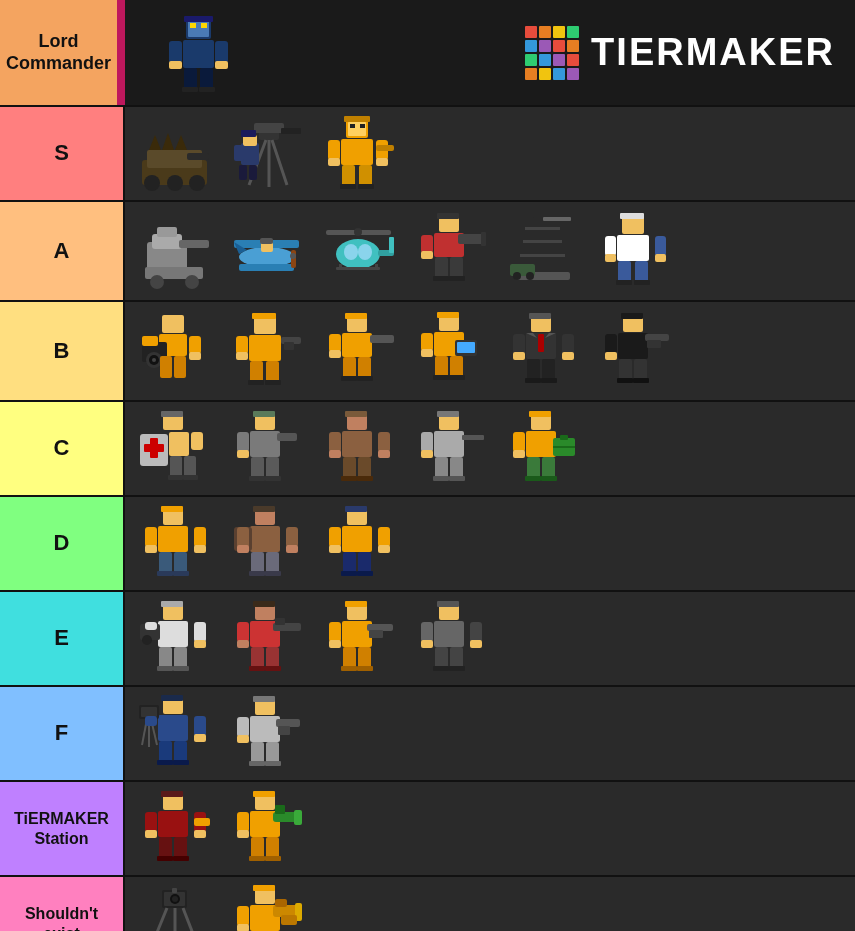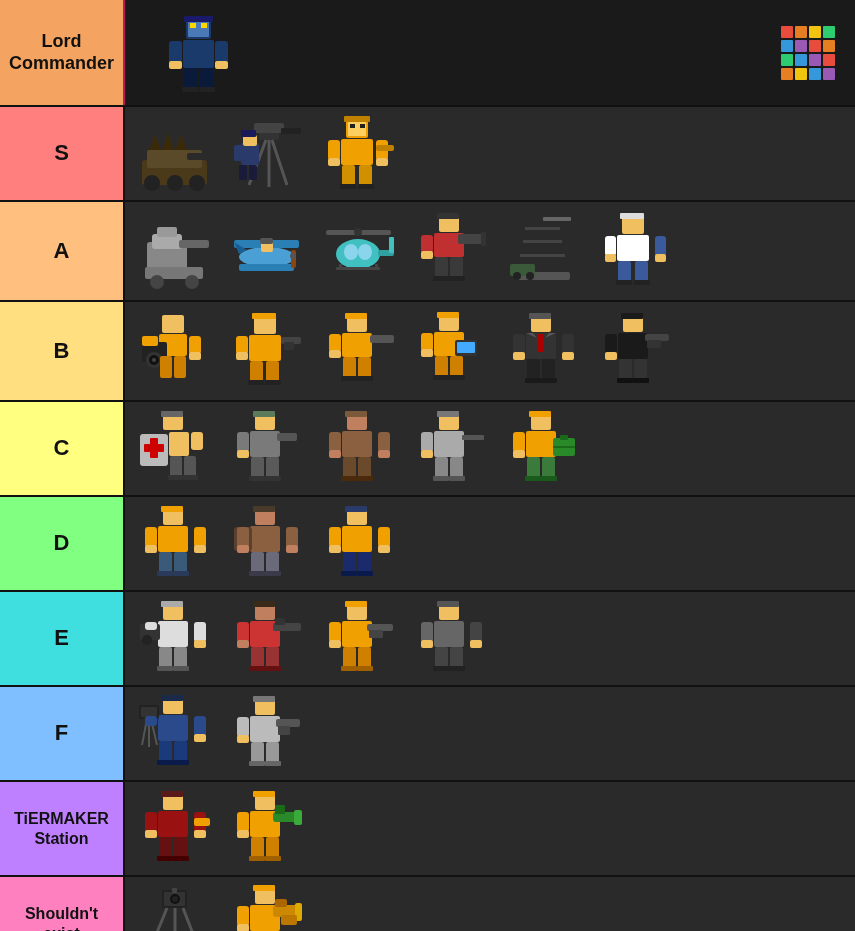--- a/index.html
+++ b/index.html
@@ -57,21 +57,21 @@
       min-width: 125px;
       background: #f4a460;
       display: flex;
       align-items: center;
       justify-content: center;
       text-align: center;
       font-size: 18px;
       font-weight: bold;
       color: #111;
       padding: 5px;
-      border-right: 2px solid #be185d;
+      border-right: 8px solid #be185d;
       line-height: 1.2;
     }
     .header-content {
       flex: 1;
       background: #1a1a1a;
       display: flex;
       align-items: center;
       justify-content: flex-end;
       padding: 10px 20px;
     }
@@ -173,20 +173,21 @@
           <div class="logo-cell" style="background:#2ecc71;"></div>
           <div class="logo-cell" style="background:#3498db;"></div>
           <div class="logo-cell" style="background:#9b59b6;"></div>
           <div class="logo-cell" style="background:#e74c3c;"></div>
 
           <div class="logo-cell" style="background:#e67e22;"></div>
           <div class="logo-cell" style="background:#f1c40f;"></div>
           <div class="logo-cell" style="background:#3498db;"></div>
           <div class="logo-cell" style="background:#9b59b6;"></div>
         </div>
+        <div class="logo-text">TiERMAKER</div>
       </div>
     </div>
   </div>
 
   <div class="tier-row">
     <div class="tier-label row-s">S</div>
     <div class="tier-content">
 
       <div class="tier-item">
         <svg class="char" viewBox="0 0 75 78" xmlns="http://www.w3.org/2000/svg">

